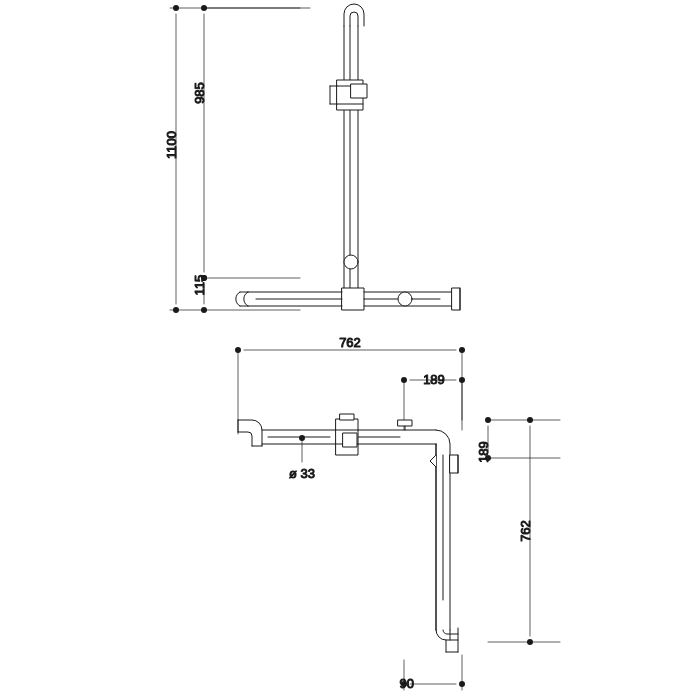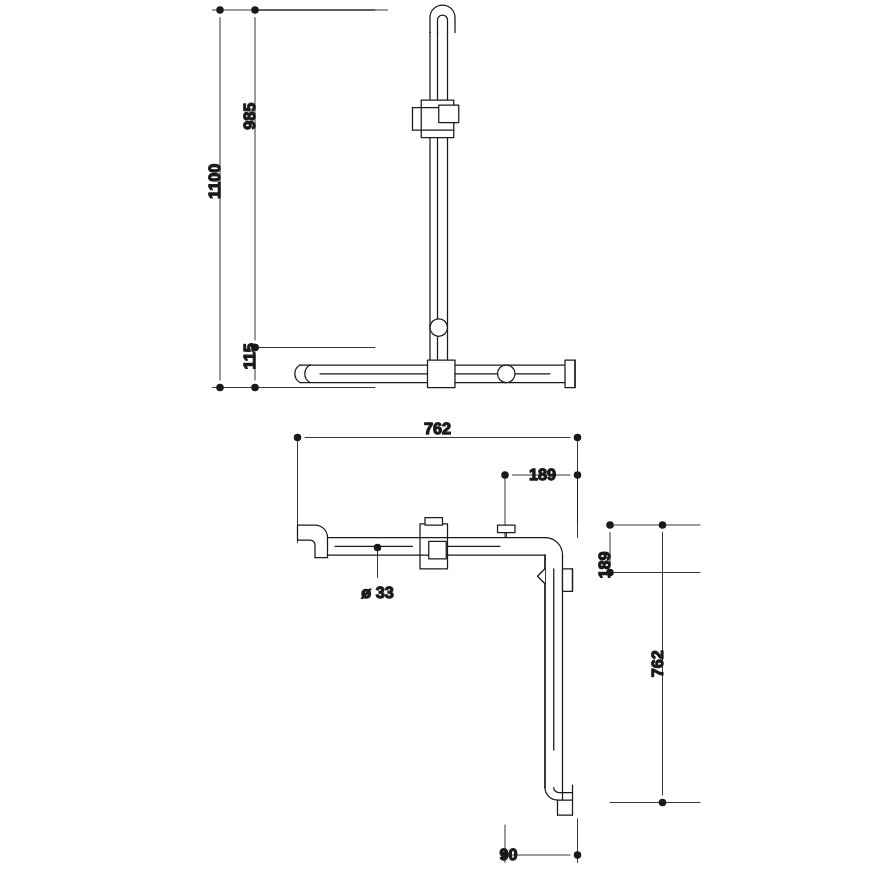--- a/index.html
+++ b/index.html
@@ -11,21 +11,20 @@
     width: 700px;
     height: 700px;
     overflow: hidden;
     font-family: "Liberation Sans", sans-serif;
   }
   #sheet {
     position: relative;
     width: 700px;
     height: 700px;
     background: #ffffff;
-    font-weight: bold;
   }
   #sheet svg {
     position: absolute;
     left: 0;
     top: 0;
     width: 700px;
     height: 700px;
     display: block;
   }
   .dim-text {

